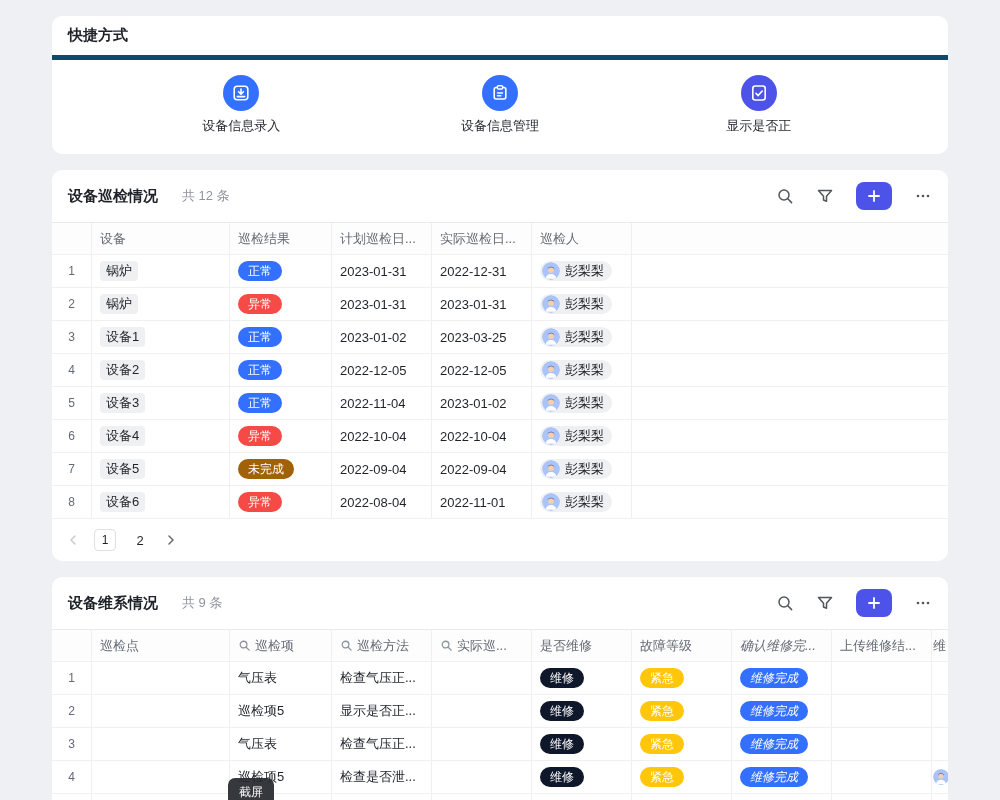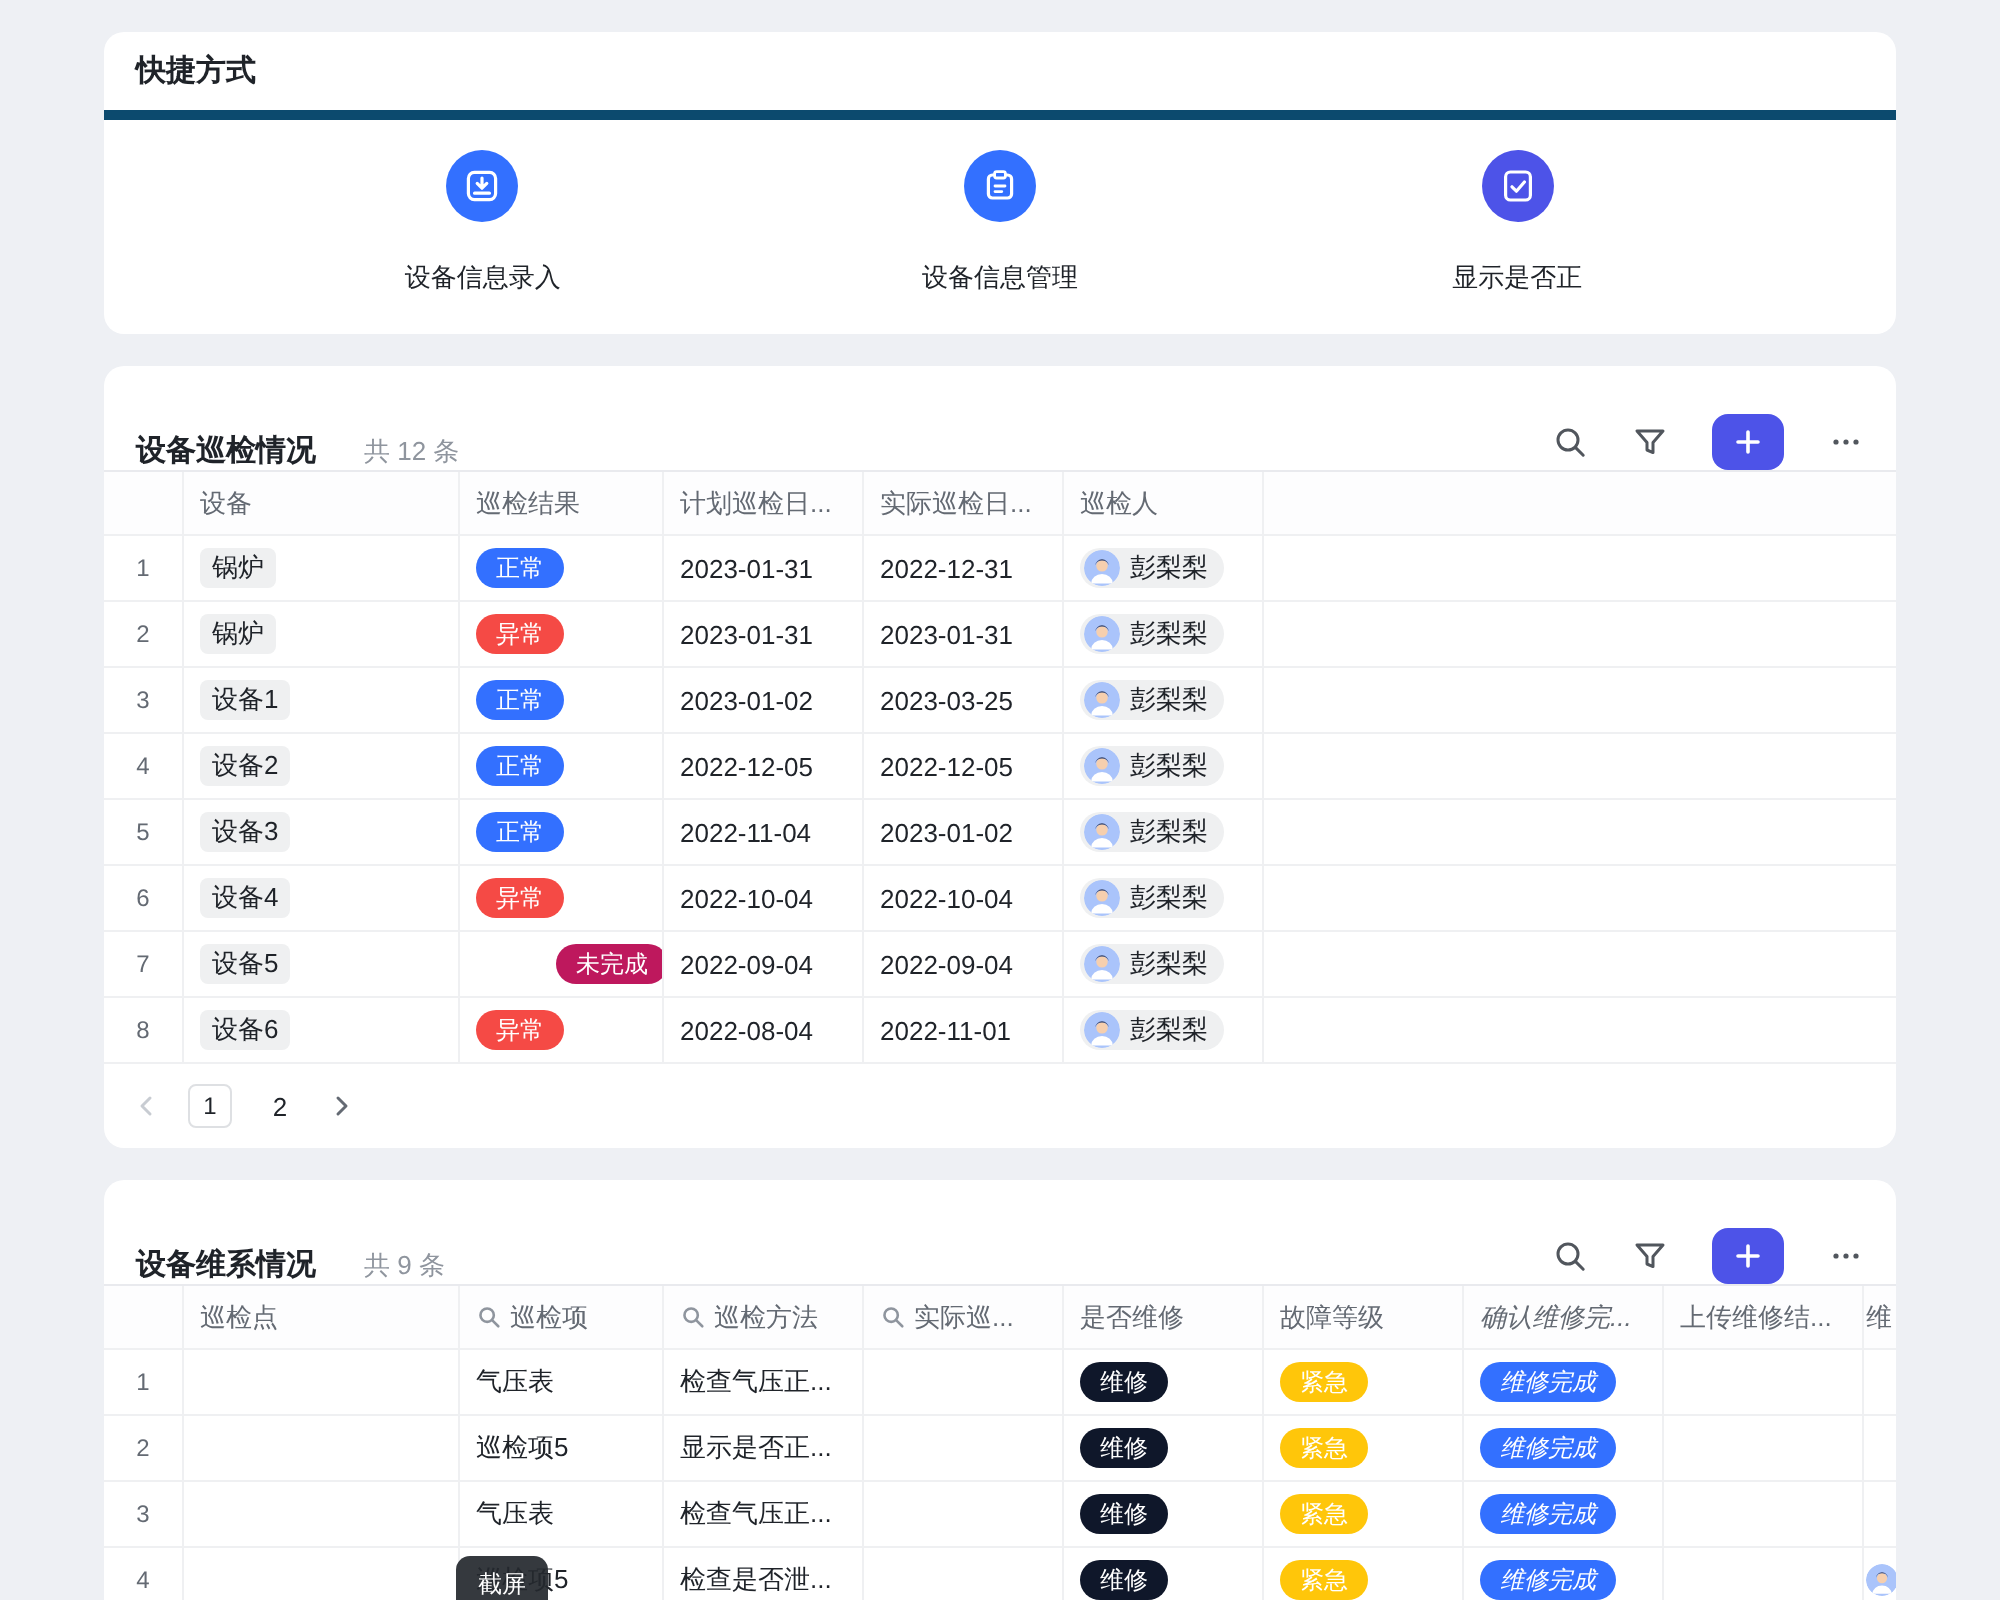--- a/index.html
+++ b/index.html
@@ -11,28 +11,28 @@
     color: #1f2329;
   }
   .page { position:relative; width:1000px; padding:16px 52px 0; }
   .card { background:#fff; border-radius:10px; margin-bottom:16px; }
 
   
   .card-title-row { height:44px; display:flex; align-items:center; padding:0 16px;
     border-bottom:5px solid #0c4a6e; }
   .card-title-row h2 { font-size:15px; font-weight:700; }
   .shortcut-row { display:flex; padding:15px 60px 19px; }
-  .shortcut { flex:1; display:flex; flex-direction:column; align-items:center; gap:19px; cursor:pointer; }
+  .shortcut { flex:1; display:flex; flex-direction:column; align-items:center; gap:6px; cursor:pointer; }
   .sc-circle { width:36px; height:36px; border-radius:50%; display:flex; align-items:center; justify-content:center; }
   .c-blue { background:#3370ff; }
   .c-indigo { background:#4d53e8; }
   .sc-label { font-size:13px; color:#1f2329; }
 
   
-  .table-header { height:52px; display:flex; align-items:flex-end; padding:0 16px; }
+  .table-header { height:52px; display:flex; align-items:center; padding:0 16px; }
   .table-header h2 { font-size:15px; font-weight:700; }
   .count { font-size:13px; color:#8f959e; margin-left:24px; }
   .hdr-controls { margin-left:auto; display:flex; align-items:center; gap:22px; }
   .icon-btn { display:flex; align-items:center; justify-content:center; cursor:pointer; background:none; border:none; }
   .add-btn { width:36px; height:28px; border-radius:8px; background:#4d53e8; display:flex;
     align-items:center; justify-content:center; border:none; cursor:pointer; }
 
   .grid { border-top:1px solid #e9eaee; }
   .trow { display:flex; height:33px; border-bottom:1px solid #eff0f2; align-items:stretch; }
   .thead { height:32px; background:#fdfdfe; }
@@ -59,21 +59,21 @@
   .chip { background:#eff0f1; border-radius:4px; padding:1px 6px; font-size:13px;
     display:inline-flex; align-items:center; gap:5px; max-width:100%; }
   .chip.person { border-radius:11px; padding:1px 8px 1px 2px; }
   .avatar { width:18px; height:18px; border-radius:50%; overflow:hidden; flex:0 0 auto; display:inline-flex; }
   .avatar svg { width:18px; height:18px; }
   .avatar.small, .avatar.small svg { width:16px; height:16px; }
 
   .badge { padding:2px 10px; border-radius:11px; font-size:12px; line-height:16px; color:#fff; display:inline-block; }
   .badge-blue   { background:#3370ff; }
   .badge-red    { background:#f54a45; }
-  .badge-green  { background:#be185d;margin-left:40px; }
+  .badge-green  { background:#a16207; }
   .badge-orange { background:#0f172a; }
   .badge-yellow { background:#ffc60a; }
 
   .pagination { height:42px; display:flex; align-items:center; padding:0 14px; gap:14px; }
   .pg-arrow { display:flex; align-items:center; cursor:pointer; }
   .pg-prev { color:#c8ccd2; }
   .pg-next { color:#646a73; }
   .pg-current { width:22px; height:22px; border:1px solid #dee0e3; border-radius:4px;
     display:flex; align-items:center; justify-content:center; font-size:12px; cursor:pointer; background:#fff; }
   .pg-page { width:20px; text-align:center; font-size:13px; color:#1f2329; cursor:pointer; }

